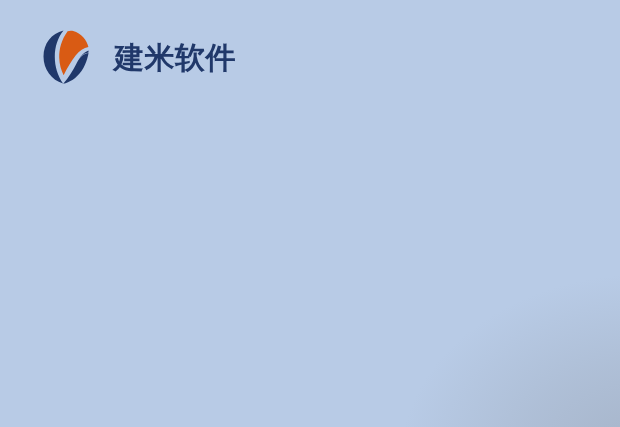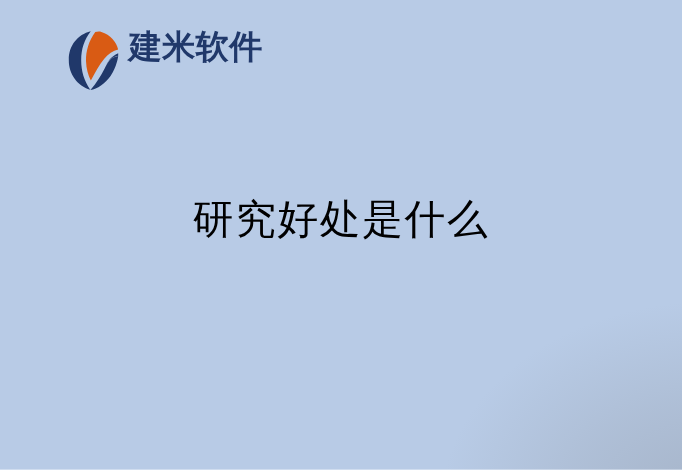--- a/index.html
+++ b/index.html
@@ -19,24 +19,26 @@
     height: 427px;
     background-color: #b8cbe6;
     background-image:
       radial-gradient(ellipse 340px 260px at 104% 108%, rgba(150,160,175,0.55) 0%, rgba(150,160,175,0.28) 38%, rgba(150,160,175,0.0) 72%);
     overflow: hidden;
   }
 
   
   #brand {
     position: absolute;
-    left: 62px;
+    left: 43px;
     top: 28px;
     display: flex;
+    align-items: center;
     height: 58px;
+    gap: 16px;
   }
 
   #logo-mark {
     width: 46px;
     height: 54px;
     display: block;
     flex: none;
   }
 
   #brand-name {
@@ -103,16 +105,15 @@
                C 24.6 37.6, 28.4 30.8, 32.6 25.6
                C 36.4 20.8, 40.8 18.0, 45.4 17.0
                C 44.0 10.2, 38.2 3.4, 30.2 1.0
                C 28.4 0.5, 26.4 0.6, 24.6 1.2 Z" fill="#d95b14"></path>
     </svg>
 
     <span id="brand-name">建米软件</span>
   </div>
 
   <div id="headline">
-    <span class="hl-line">研究好处是什么</span>
   </div>
 
 </div>
 
 </body></html>

